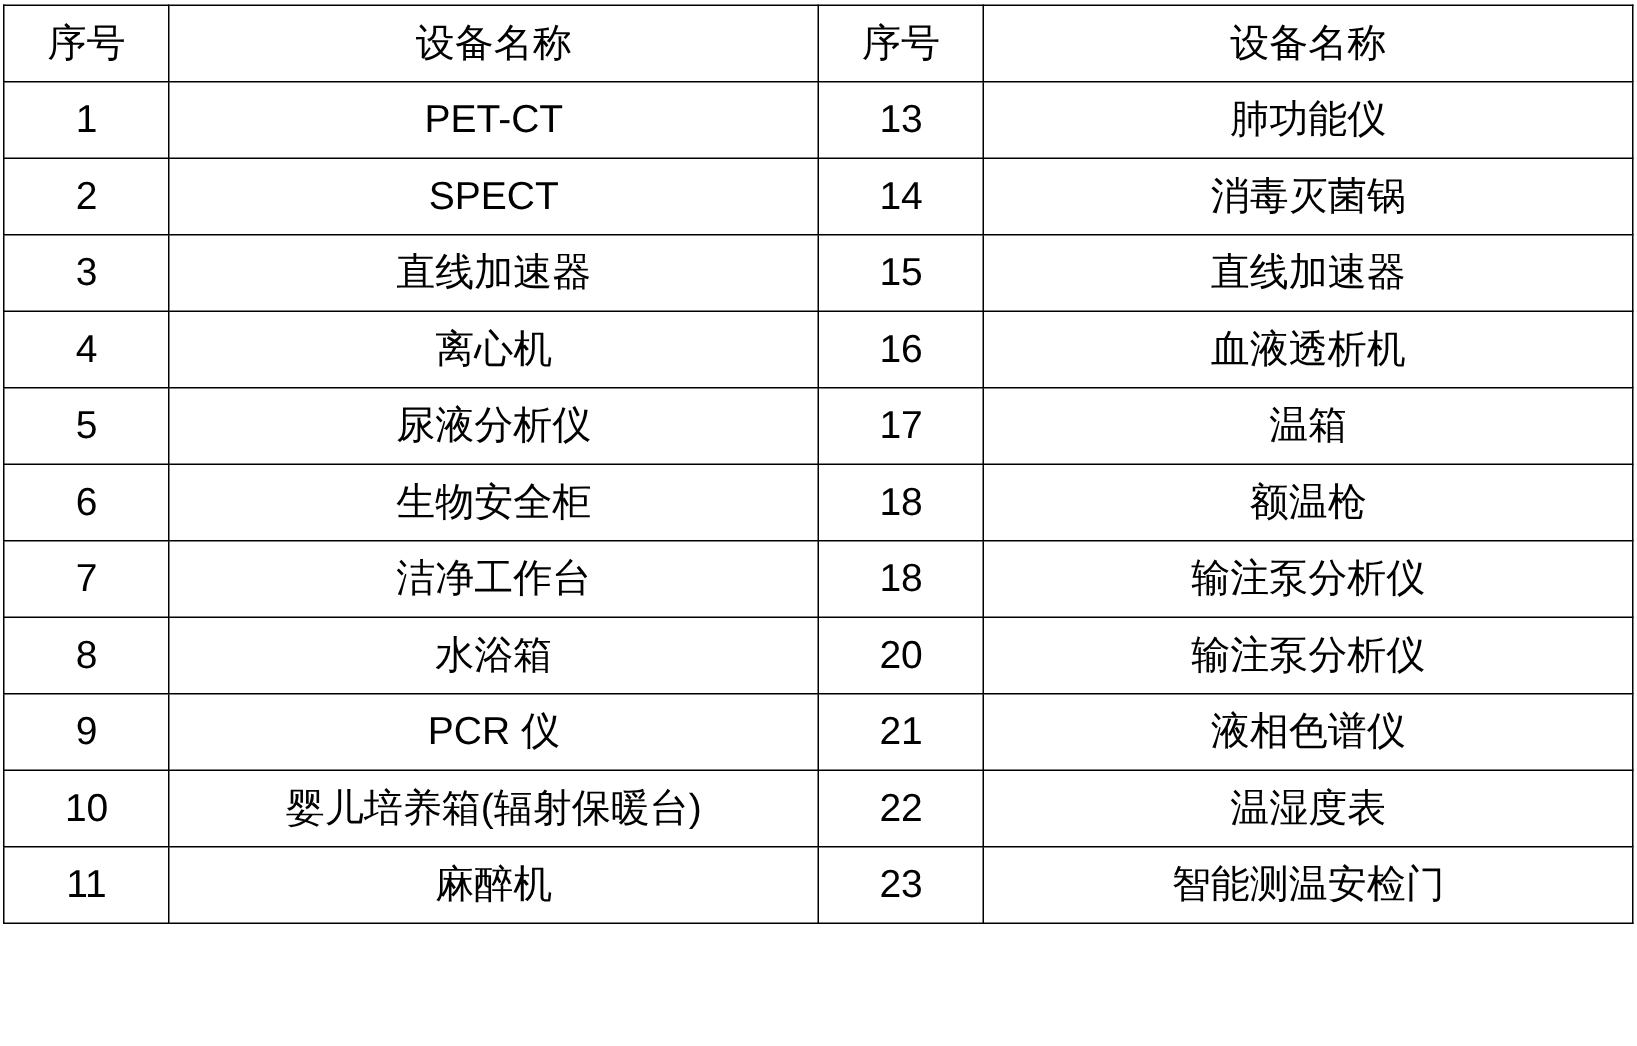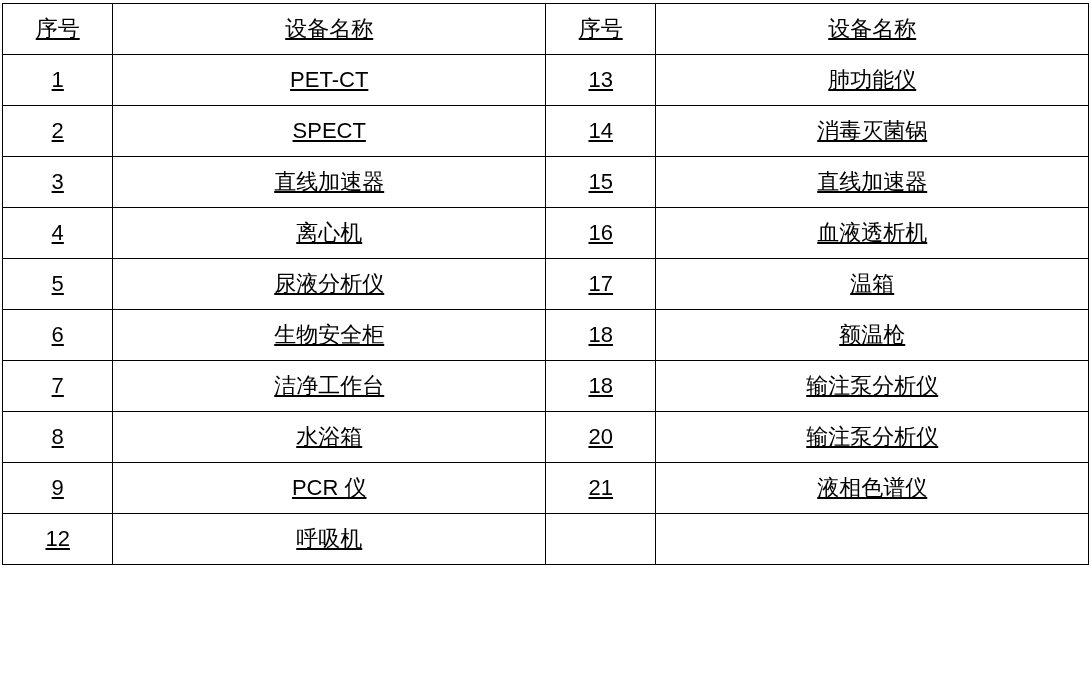--- a/index.html
+++ b/index.html
@@ -24,23 +24,22 @@
     border-collapse: collapse;
     width: 1087px;
     margin: 3px 0 0 2px;
     table-layout: fixed;
   }
   table.equip-table td, table.equip-table th {
     border: 1px solid #000000;
     height: 50px;
     padding: 0 0 0 0;
     font-weight: normal;
-    font-size: 22px;
+    font-size: 26px;
     line-height: 1.2;
-    text-decoration: underline;
   }
   thead th {
     text-align: center;
     font-size: 23px;
     font-weight: bold;
     height: 53px;
   }
   .col-num {
     width: 106px;
     text-align: center;
@@ -133,24 +132,30 @@
         <td class="col-num">20</td>
         <td class="col-name">输注泵分析仪</td>
       </tr>
       <tr>
         <td class="col-num">9</td>
         <td class="col-name">PCR 仪</td>
         <td class="col-num">21</td>
         <td class="col-name">液相色谱仪</td>
       </tr>
       <tr>
-        <td class="col-num">12</td>
-        <td class="col-name">呼吸机</td>
-        <td class="col-num empty-cell last-row"></td>
-        <td class="col-name empty-cell last-row"></td>
+        <td class="col-num">10</td>
+        <td class="col-name">婴儿培养箱(辐射保暖台)</td>
+        <td class="col-num">22</td>
+        <td class="col-name">温湿度表</td>
+      </tr>
+      <tr>
+        <td class="col-num">11</td>
+        <td class="col-name">麻醉机</td>
+        <td class="col-num">23</td>
+        <td class="col-name">智能测温安检门</td>
       </tr>
     </tbody>
   </table>
 
   <div class="footer-mark">
     
   </div>
 
 </div>
 

